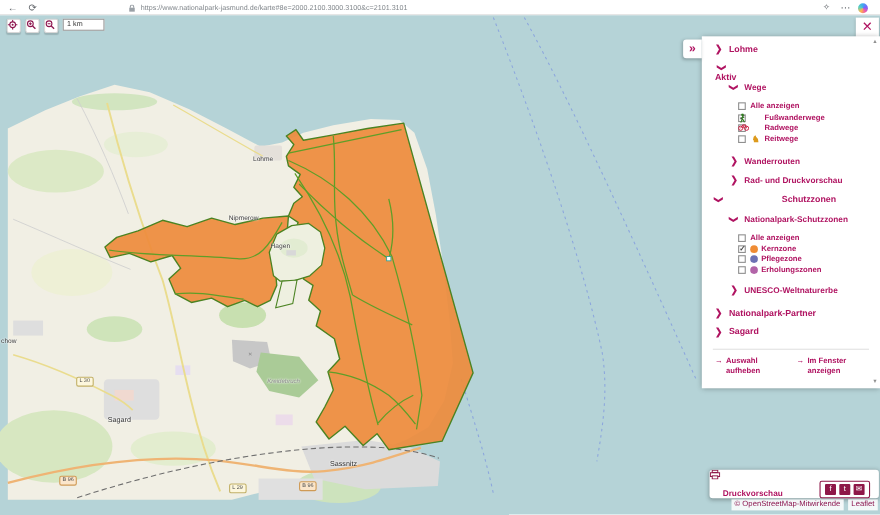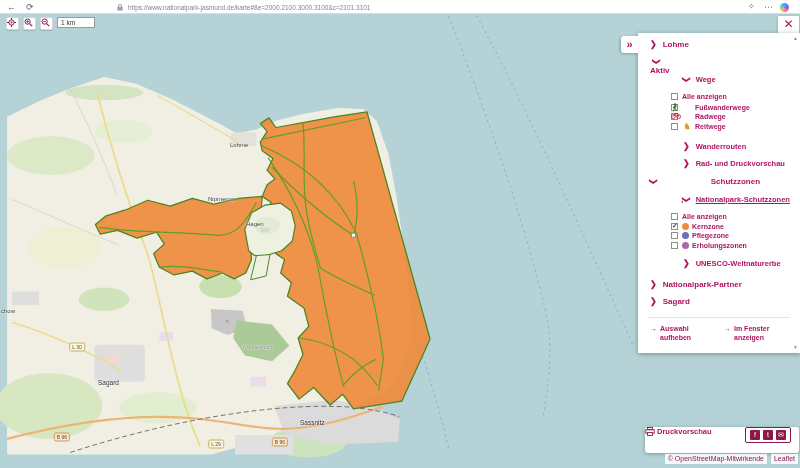--- a/index.html
+++ b/index.html
@@ -33,37 +33,37 @@
   
   #panel{position:absolute;left:638px;top:19px;width:162px;height:320px;background:#fff;box-shadow:0 1px 5px rgba(0,0,0,.35);}
   #panel-tab{position:absolute;left:-17px;top:3px;width:17px;height:17px;background:#fff;border-radius:3px 0 0 3px;
     box-shadow:-1px 1px 3px rgba(0,0,0,.25);color:#b01361;font-size:11px;font-weight:bold;line-height:16px;text-align:center;cursor:pointer;}
   #close-btn{position:absolute;left:778px;top:2px;width:21px;height:18px;background:#fff;box-shadow:0 1px 3px rgba(0,0,0,.25);
     color:#b01361;font-size:12px;line-height:17px;text-align:center;cursor:pointer;}
   .p-row{position:absolute;display:flex;align-items:center;cursor:pointer;color:#b01361;white-space:nowrap;}
   .p-row .chev{display:inline-block;font-size:8px;font-weight:bold;margin-right:6px;transform:scaleY(1.1);}
   .p-row.open .chev{transform:rotate(90deg);}
   .p-row.lvl1{left:12px;font-size:8px;font-weight:bold;}
-  .p-row.lvl2{left:26px;font-size:7.5px;font-weight:bold;margin-left:19px;}
+  .p-row.lvl2{left:26px;font-size:7.5px;font-weight:bold;}
   .p-row.cbrow{left:33px;font-size:7px;font-weight:bold;}
   .cb{width:7px;height:7px;border:1px solid #8f8f8f;background:#fff;margin-right:4px;position:relative;flex:none;}
   .cb.checked:after{content:"✓";position:absolute;left:0px;top:-2px;font-size:7px;color:#444;}
   .dot{width:7px;height:7px;border-radius:50%;margin-right:3px;flex:none;}
   .wicon{width:10px;height:9px;margin-right:3px;flex:none;display:flex;align-items:center;justify-content:center;}
   .horse-glyph{font-size:8px;line-height:8px;color:#dd9a1c;}
   #panel-divider{position:absolute;left:10px;top:284px;width:142px;border-top:1px solid #e2e2e2;}
   #panel-links{position:absolute;left:12px;top:291px;display:flex;gap:22px;}
   .p-link{display:flex;font-size:7px;font-weight:bold;color:#b01361;cursor:pointer;line-height:9px;}
   .p-link .arr{margin-right:3px;}
   .p-link .txt{width:42px;white-space:normal;}
   .scroll-arrow{position:absolute;right:2px;font-size:5px;color:#909090;line-height:5px;}
 
   
   #print-card{position:absolute;left:645px;top:413px;width:154px;height:26px;background:#fff;border-radius:3px;
-    box-shadow:0 1px 4px rgba(0,0,0,.3);display:flex;align-items:flex-start;padding:0 8px 0 8px;}
+    box-shadow:0 1px 4px rgba(0,0,0,.3);display:flex;align-items:flex-end;padding:0 8px 0 8px;}
   #print-label{font-size:7.5px;font-weight:bold;color:#b01361;margin-left:4px;cursor:pointer;}
   #social-box{margin-left:auto;display:flex;gap:3px;border:1px solid #8e1748;border-radius:2px;padding:2px 4px;}
   .soc{width:10px;height:10px;background:#8e1748;color:#fff;font-size:7px;line-height:10px;text-align:center;border-radius:1px;cursor:pointer;}
   #attribution{position:absolute;right:2px;top:440px;display:flex;gap:4px;}
   #attribution span{background:rgba(255,255,255,.85);color:#8c1750;font-size:7px;line-height:10px;padding:0 3px;}
 </style>
 </head>
 <body>
 
 <div id="stage">
@@ -239,21 +239,21 @@
             <span>Wanderrouten</span>
           </div>
           <div class="p-row lvl2" style="top: 126px;">
             <span class="chev">❯</span>
             <span>Rad- und Druckvorschau</span>
           </div>
           <div class="p-row lvl1 open" style="top: 144px; gap: 48px;">
             <span class="chev">❯</span>
             <span>Schutzzonen</span>
           </div>
-          <div class="p-row lvl2 open" style="top: 162px; text-decoration: underline;">
+          <div class="p-row lvl2 open" style="top: 162px;">
             <span class="chev">❯</span>
             <span>Nationalpark-Schutzzonen</span>
           </div>
           <div class="p-row cbrow" style="top: 180px;">
             <span class="cb"></span>
             <span>Alle anzeigen</span>
           </div>
           <div class="p-row cbrow" style="top: 190px;">
             <span class="cb checked"></span>
             <span class="dot" style="background: rgb(239, 140, 52);"></span>

